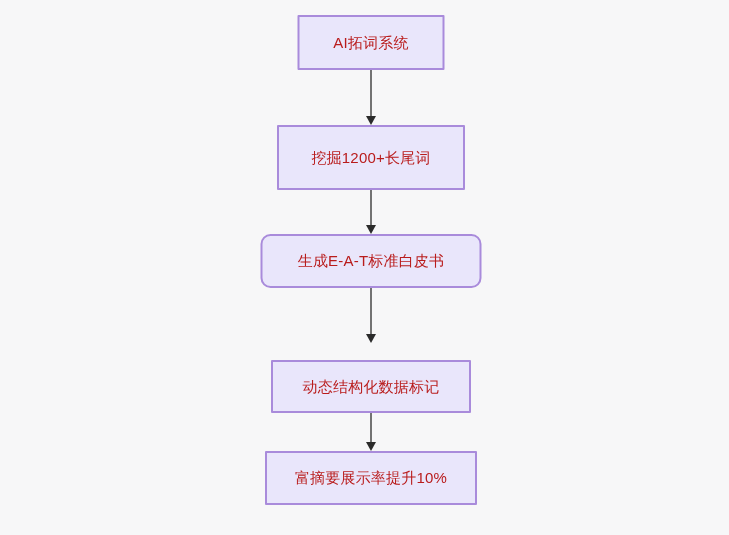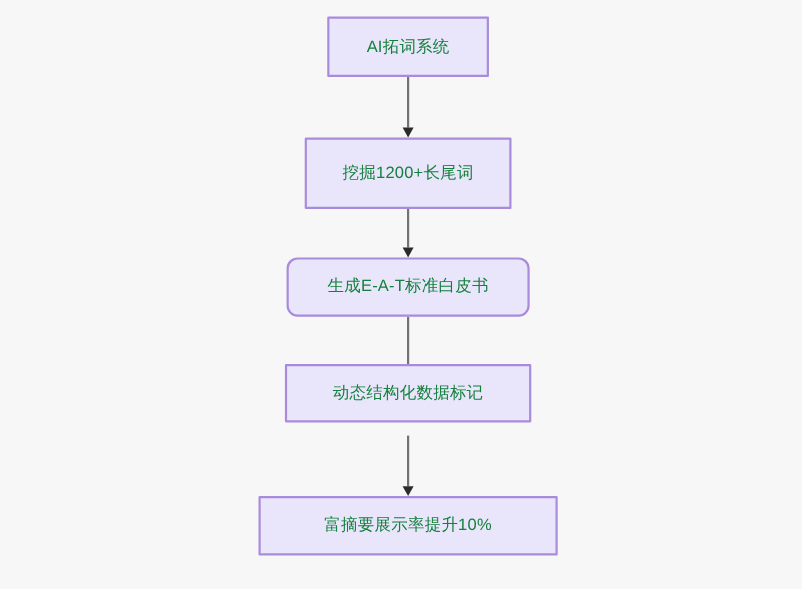--- a/index.html
+++ b/index.html
@@ -27,21 +27,21 @@
     box-sizing: border-box;
     background: #e9e6fb;
     border: 2px solid #a98bdb;
     border-radius: 1px;
     display: flex;
     align-items: center;
     justify-content: center;
     transform: translateX(-50%);
   }
   .node-label {
-    color: #15803d;
+    color: #b91c1c;
     font-size: 15px;
     line-height: 1.2;
     letter-spacing: 0.2px;
     white-space: nowrap;
     text-align: left;
   }
 
   
   .edge {
     position: absolute;
@@ -98,21 +98,21 @@
   </div>
 
   <div class="node" style="left:371px; top:125px; width:188px; height:65px;">
     <span class="node-label">挖掘1200+长尾词</span>
   </div>
 
   <div class="node" style="left:371px; top:234px; width:221px; height:54px;border-radius:10px;">
     <span class="node-label">生成E-A-T标准白皮书</span>
   </div>
 
-  <div class="node" style="left:371px; top:331px; width:224px; height:53px;">
+  <div class="node" style="left:371px; top:360px; width:200px; height:53px;">
     <span class="node-label">动态结构化数据标记</span>
   </div>
 
-  <div class="node" style="left:371px; top:451px; width:272px; height:54px;">
+  <div class="node" style="left:371px; top:451px; width:212px; height:54px;">
     <span class="node-label">富摘要展示率提升10%</span>
   </div>
 
 </div>
 
 </body></html>

